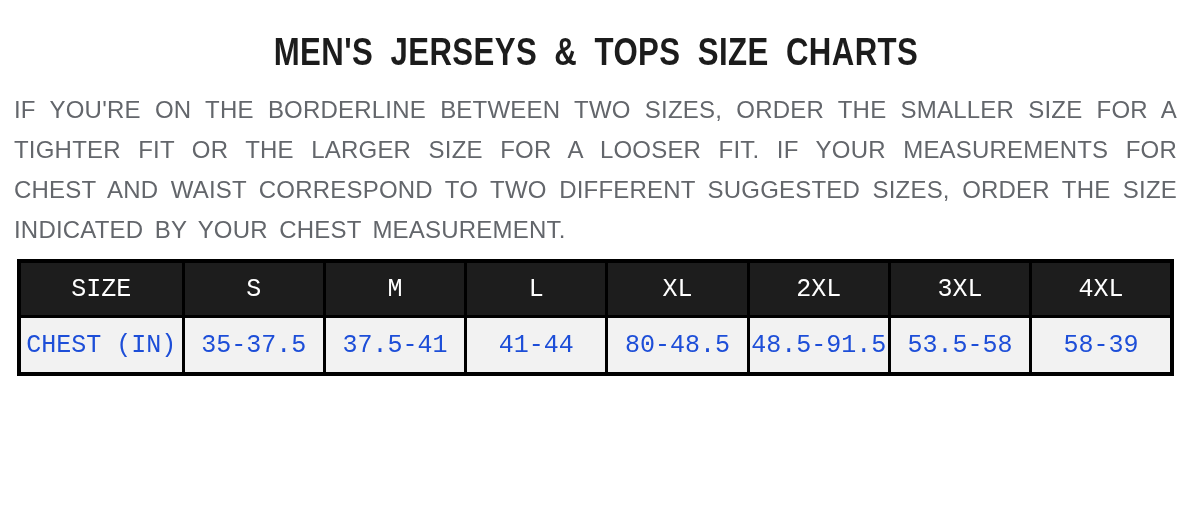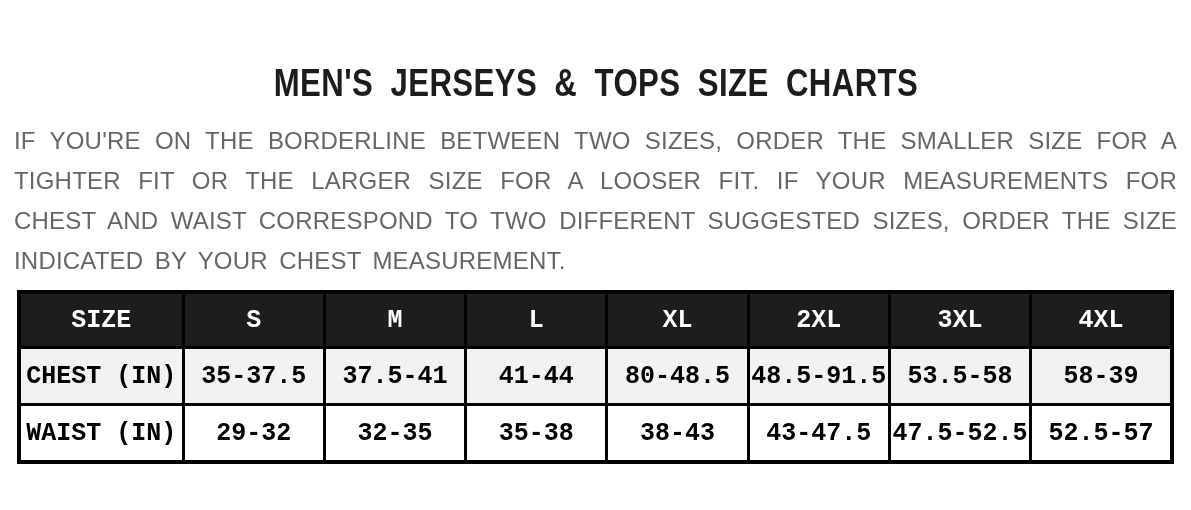--- a/index.html
+++ b/index.html
@@ -7,21 +7,20 @@
     padding: 0;
     background: #ffffff;
   }
   .page {
     position: relative;
     width: 1191px;
     height: 470px;
     background: #ffffff;
     overflow: hidden;
     font-family: "Liberation Sans", sans-serif;
-    margin-top: 31px;
   }
   .title {
     margin: 0;
     padding-top: 33px;
     text-align: center;
     white-space: nowrap;
   }
   .title-inner {
     display: inline-block;
     transform: scaleX(0.82);
@@ -49,32 +48,32 @@
     border: 4px solid #000000;
     table-layout: fixed;
     width: 1157px;
   }
   .size-table th,
   .size-table td {
     border: 3px solid #000000;
     text-align: center;
     vertical-align: middle;
     font-family: "Liberation Mono", "DejaVu Sans Mono", monospace;
-    font-weight: 700;
+    font-weight: 400;
     padding: 0;
   }
   .size-table th {
     background: #1d1d1d;
     color: #ffffff;
     font-size: 25px;
     height: 52px;
   }
   .size-table td {
     background: #ffffff;
-    color: #000000;
+    color: #1d4ed8;
     font-size: 25px;
     height: 54px;
   }
   .size-table tbody tr:nth-child(odd) td {
     background: #f2f2f2;
   }
 </style>
 </head>
 <body>
 
@@ -111,26 +110,16 @@
       <tr>
         <td>CHEST (IN)</td>
         <td>35-37.5</td>
         <td>37.5-41</td>
         <td>41-44</td>
         <td>80-48.5</td>
         <td>48.5-91.5</td>
         <td>53.5-58</td>
         <td>58-39</td>
       </tr>
-      <tr>
-        <td>WAIST (IN)</td>
-        <td>29-32</td>
-        <td>32-35</td>
-        <td>35-38</td>
-        <td>38-43</td>
-        <td>43-47.5</td>
-        <td>47.5-52.5</td>
-        <td>52.5-57</td>
-      </tr>
     </tbody>
   </table>
 
 </div>
 
 </body></html>

